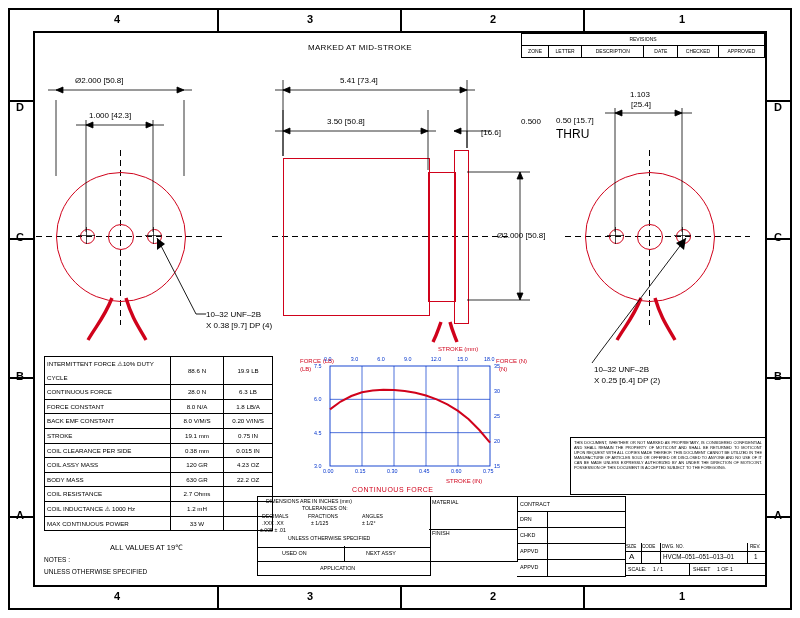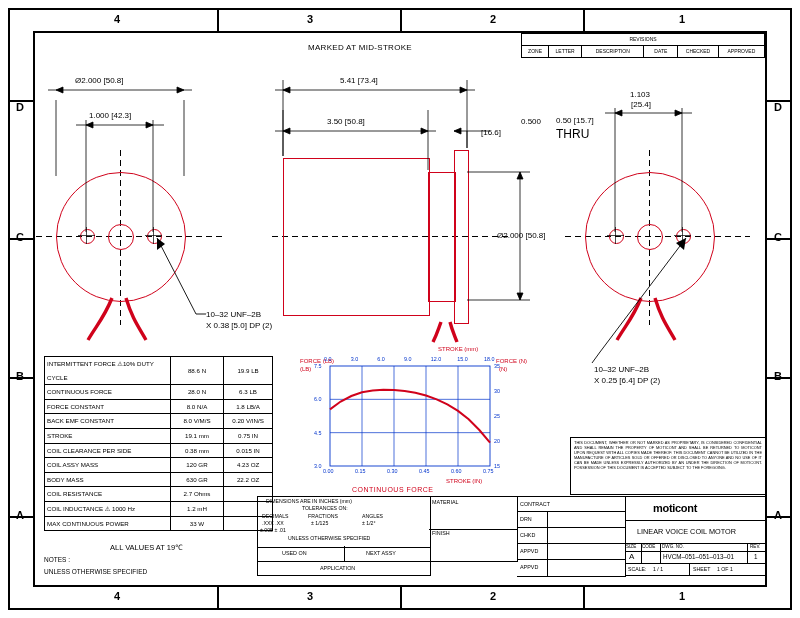--- a/index.html
+++ b/index.html
@@ -128,21 +128,21 @@
   </svg>
   <div class="txt" style="left:75px;top:76px;font-size:8px;">Ø2.000 [50.8]</div>
   <div class="txt" style="left:89px;top:111px;font-size:8px;">1.000 [42.3]</div>
 
   <svg style="left:0;top:0;width:800px;height:618px;">
     <line x1="157" y1="238" x2="196" y2="314" stroke="#000" stroke-width="0.9"></line>
     <polygon points="157,238 157,250 165,244" fill="#000"></polygon>
     <line x1="196" y1="314" x2="206" y2="314" stroke="#000" stroke-width="0.9"></line>
   </svg>
   <div class="txt" style="left:206px;top:310px;font-size:8px;">10–32 UNF–2B</div>
-  <div class="txt" style="left:206px;top:321px;font-size:8px;">X 0.38 [5.0] DP (2)</div>
+  <div class="txt" style="left:206px;top:321px;font-size:8px;">X 0.38 [9.7] DP (4)</div>
 
   <div class="dash dashh" style="left:272px;top:236px;width:240px;"></div>
   <div class="rect-r" style="left:283px;top:158px;width:145px;height:156px;"></div>
   <div class="rect-r" style="left:428px;top:172px;width:26px;height:128px;"></div>
   <div class="rect-r" style="left:454px;top:150px;width:13px;height:172px;"></div>
   <svg style="left:0;top:0;width:800px;height:618px;">
     <path d="M441,322 C438,330 437,334 433,342" stroke="#d0021b" stroke-width="3.4" fill="none"></path>
     <path d="M450,322 C452,330 454,334 457,342" stroke="#d0021b" stroke-width="3.4" fill="none"></path>
   </svg>
 
@@ -372,26 +372,20 @@
     <div class="ln" style="left:0;top:46px;width:108px;height:1px;"></div>
     <div class="ln" style="left:0;top:62px;width:108px;height:1px;"></div>
     <div class="ln" style="left:30px;top:14px;width:1px;height:65px;"></div>
     <div class="txt" style="left:3px;top:4px;font-size:5.4px;">CONTRACT</div>
     <div class="txt" style="left:3px;top:19px;font-size:5.4px;">DRN</div>
     <div class="txt" style="left:3px;top:35px;font-size:5.4px;">CHKD</div>
     <div class="txt" style="left:3px;top:51px;font-size:5.4px;">APPVD</div>
     <div class="txt" style="left:3px;top:67px;font-size:5.4px;">APPVD</div>
   </div>
 
-  <div class="abs" style="left:625px;top:496px;width:140px;height:23px;border:1px solid #000;border-left:none;">
-    <div class="txt" style="left:28px;top:5px;font-size:11px;font-weight:bold;letter-spacing:-0.3px;">moticont</div>
-  </div>
-  <div class="abs" style="left:625px;top:519px;width:140px;height:24px;border:1px solid #000;border-left:none;border-top:none;">
-    <div class="txt" style="left:12px;top:8px;font-size:7.3px;">LINEAR VOICE COIL MOTOR</div>
-  </div>
   <div class="abs" style="left:625px;top:543px;width:140px;height:20px;border:1px solid #000;border-left:none;border-top:none;">
     <div class="ln" style="left:16px;top:0;width:1px;height:20px;"></div>
     <div class="ln" style="left:35px;top:0;width:1px;height:20px;"></div>
     <div class="ln" style="left:122px;top:0;width:1px;height:20px;"></div>
     <div class="ln" style="left:0;top:8px;width:16px;height:1px;"></div>
     <div class="ln" style="left:16px;top:8px;width:19px;height:1px;"></div>
     <div class="ln" style="left:35px;top:8px;width:87px;height:1px;"></div>
     <div class="ln" style="left:122px;top:8px;width:18px;height:1px;"></div>
     <div class="txt" style="left:1px;top:1px;font-size:4.6px;">SIZE</div>
     <div class="txt" style="left:17px;top:1px;font-size:4.6px;">CODE</div>

